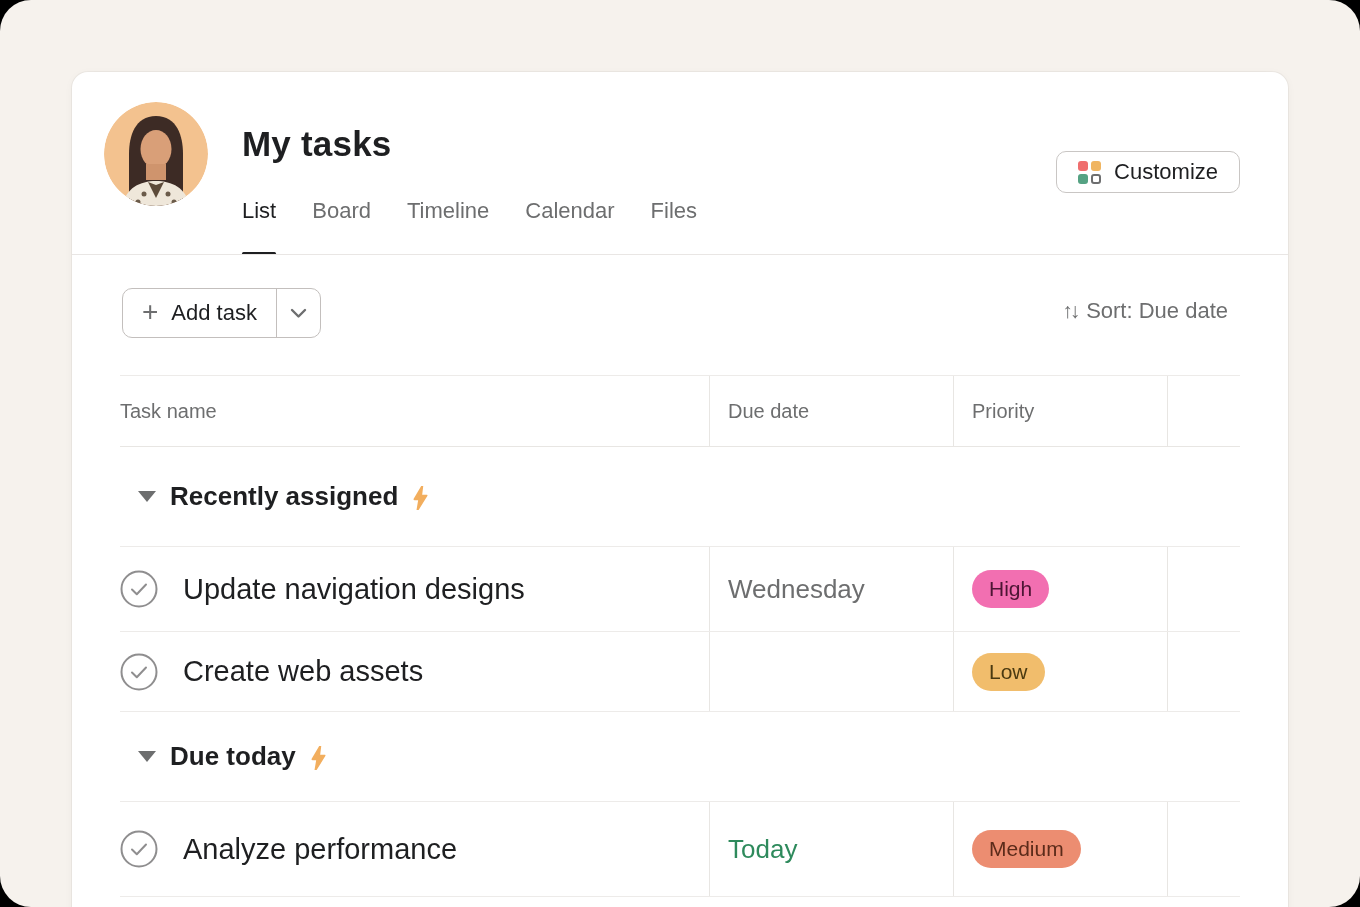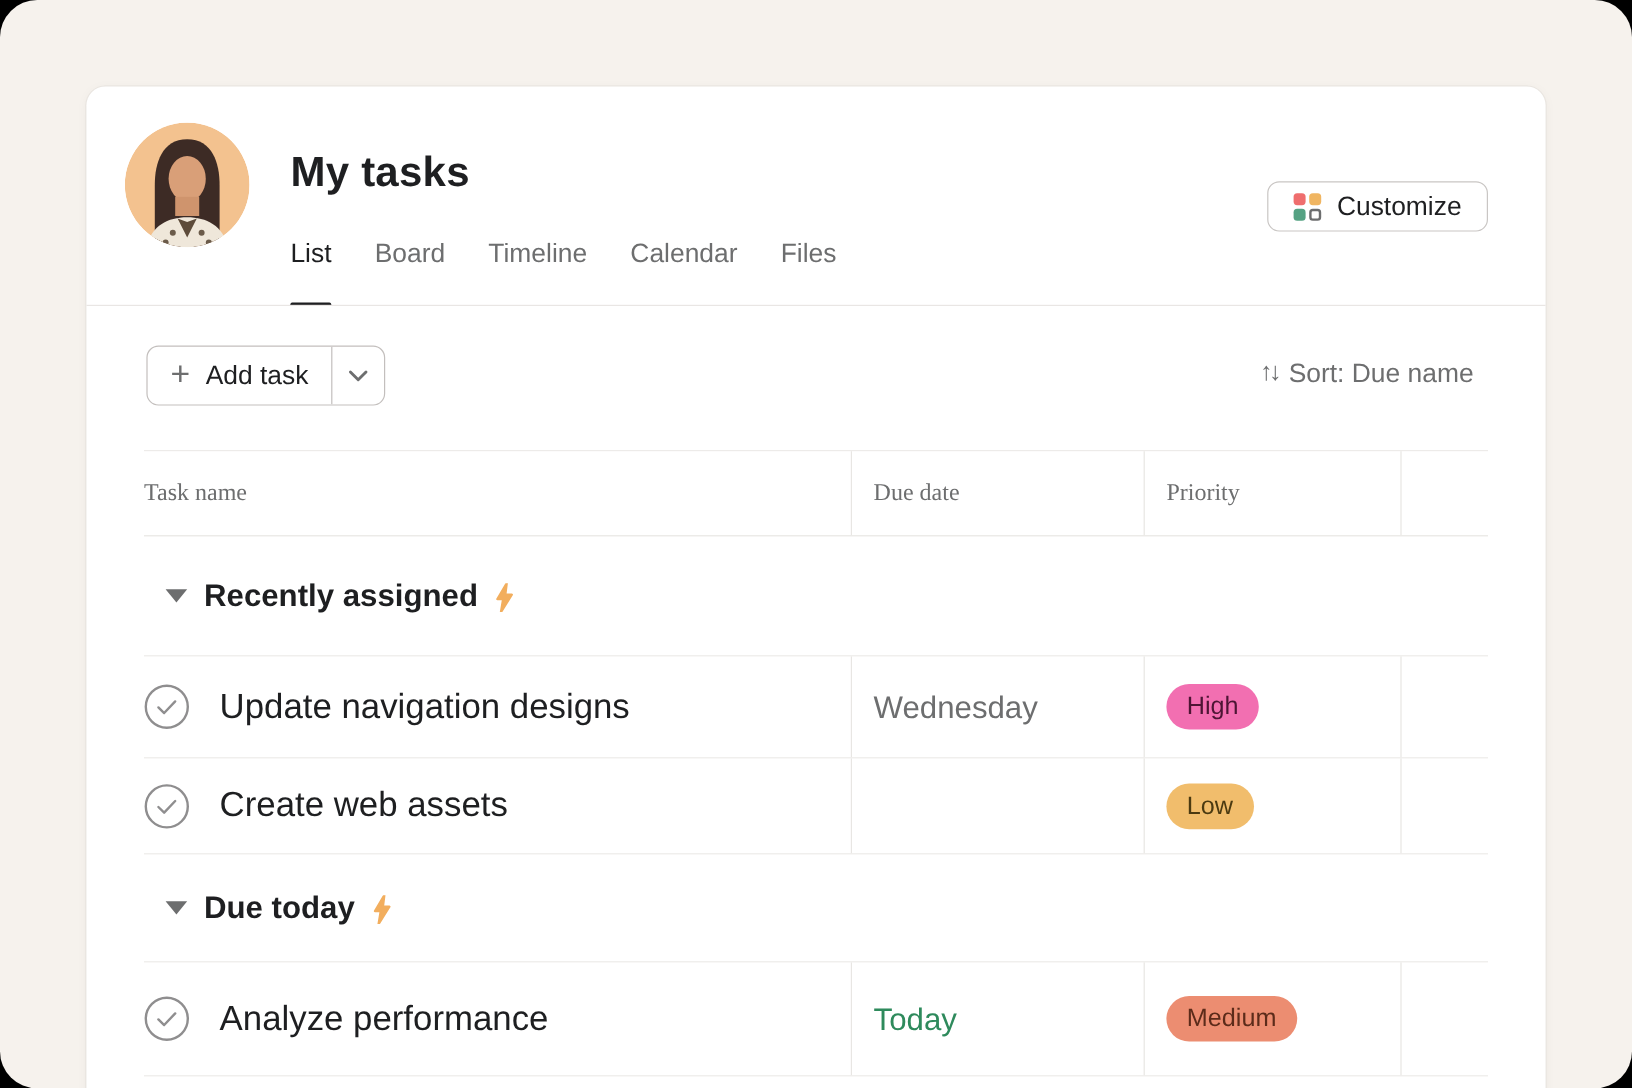--- a/index.html
+++ b/index.html
@@ -42,21 +42,21 @@
           font-size:22px; color:#6d6e6f; cursor:pointer; }
   .sort-glyph { font-size:21px; letter-spacing:-3px; color:#6d6e6f; }
 
   
   .table { position:absolute; left:48px; top:303px; width:1120px; }
   .grid-row { display:grid; grid-template-columns:589px 244px 214px 73px; align-items:center; }
   .grid-row > .cell { height:100%; display:flex; align-items:center; }
   .cell.c2, .cell.c3, .cell.c4 { border-left:1px solid #e8e6e3; padding-left:18px; }
 
   .thead { height:72px; border-top:1px solid #edebe9; border-bottom:1px solid #e8e6e3; }
-  .thead .cell { font-size:20px; color:#6d6e6f;font-family:Liberation Serif, serif; }
+  .thead .cell { font-size:20px; color:#6d6e6f; }
 
   .section-row { display:flex; align-items:center; border-bottom:1px solid #edebe9; cursor:default; }
   .section-row.s1 { height:100px; }
   .section-row.s2 { height:90px; }
   .tri { width:0; height:0; margin-left:18px; border-left:9px solid transparent; border-right:9px solid transparent;
          border-top:11px solid #6d6e6f; cursor:pointer; }
   .section-title { margin-left:14px; font-size:26px; font-weight:700; color:#1e1f21; }
   .bolt { margin-left:15px; margin-top:3px; color:#f2ae5e; }
 
   .task-row { border-bottom:1px solid #edebe9; }
@@ -123,21 +123,21 @@
       </button>
       <button class="addtask-split">
         <svg width="17" height="11" viewBox="0 0 17 11">
           <polyline points="2,2 8.5,8.5 15,2" fill="none" stroke="#6d6e6f" stroke-width="2.4" stroke-linecap="round" stroke-linejoin="round"></polyline>
         </svg>
       </button>
     </div>
 
     <div class="sort">
       <span class="sort-glyph">↑↓</span>
-      <span>Sort: Due name</span>
+      <span>Sort: Due date</span>
     </div>
 
     <div class="table">
 
       <div class="grid-row thead">
         <div class="cell c1">Task name</div>
         <div class="cell c2">Due date</div>
         <div class="cell c3">Priority</div>
         <div class="cell c4"></div>
       </div>

